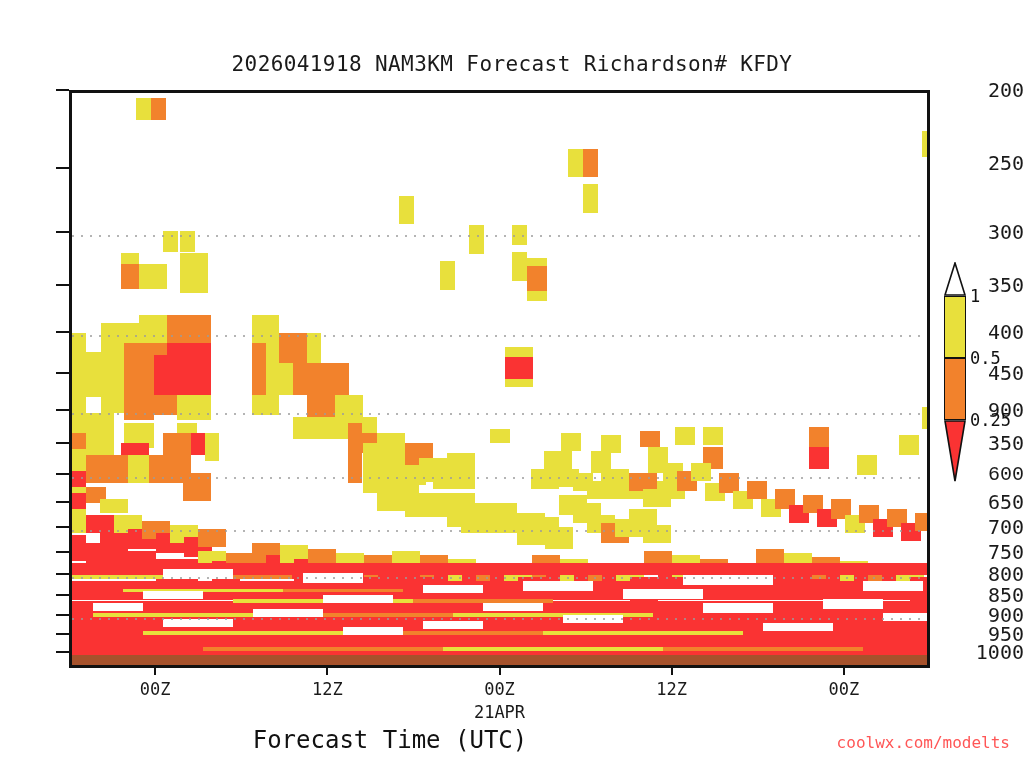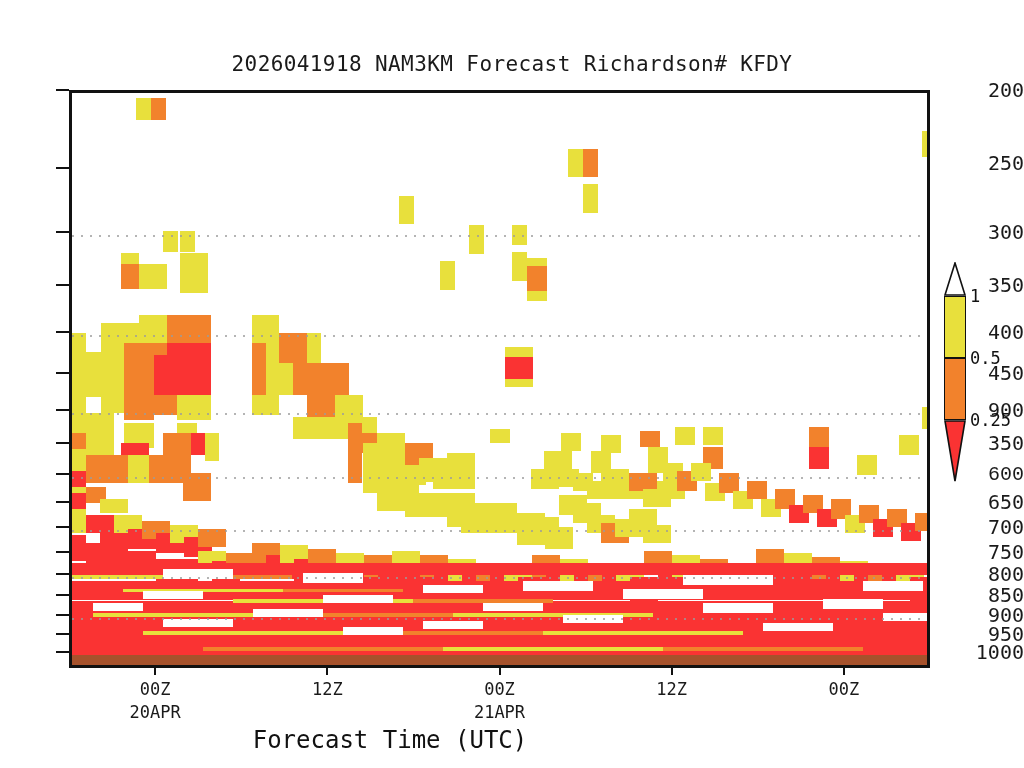--- a/index.html
+++ b/index.html
@@ -373,21 +373,20 @@
       <div class="ytick-mark" style="top: 615.209px;"></div>
       <div class="ytick-label" style="top: 634.089px; width: 54px;">950</div>
       <div class="ytick-mark" style="top: 634.089px;"></div>
       <div class="ytick-label" style="top: 652px; width: 54px;">1000</div>
       <div class="ytick-mark" style="top: 652px;"></div>
     </div>
   <div id="xaxis">
       <div class="xtick-mark" style="left: 154.1px; top: 668px;"></div>
       <div class="xtick-label" style="left: 155.1px; top: 678px; width: 140px; margin-left: -70px; transform: none;">
         <div>00Z</div>
-        <div>20APR</div>
       </div>
       <div class="xtick-mark" style="left: 326.3px; top: 668px;"></div>
       <div class="xtick-label" style="left: 327.3px; top: 678px; width: 140px; margin-left: -70px; transform: none;">
         <div>12Z</div>
       </div>
       <div class="xtick-mark" style="left: 498.5px; top: 668px;"></div>
       <div class="xtick-label" style="left: 499.5px; top: 678px; width: 140px; margin-left: -70px; transform: none;">
         <div>00Z</div>
         <div>21APR</div>
       </div>
@@ -395,20 +394,21 @@
       <div class="xtick-label" style="left: 671.7px; top: 678px; width: 140px; margin-left: -70px; transform: none;">
         <div>12Z</div>
       </div>
       <div class="xtick-mark" style="left: 842.9px; top: 668px;"></div>
       <div class="xtick-label" style="left: 843.9px; top: 678px; width: 140px; margin-left: -70px; transform: none;">
         <div>00Z</div>
       </div>
     </div>
 
   <div id="xaxis-title">Forecast Time (UTC)</div>
+  <div id="watermark">coolwx.com/modelts</div>
 
   <div id="colorbar">
       <div class="cb-cap" style="top: -34px; height: 34px;"><svg width="22" height="34" viewBox="0 0 22 34">
           <polygon points="11,1 21,33 1,33" fill="#ffffff" stroke="#111" stroke-width="1.6"></polygon>
         </svg></div>
       <div class="cb-seg" style="top: 0px; height: 62px; background: rgb(232, 224, 60);"></div>
       <div class="cb-seg" style="top: 62px; height: 62px; background: rgb(242, 130, 44);"></div>
       <div class="cb-cap" style="top: 124px; height: 62px;"><svg width="22" height="62" viewBox="0 0 22 62">
           <polygon points="1,1 21,1 11,61" fill="#fa3333" stroke="#111" stroke-width="1.6"></polygon>
         </svg></div>

